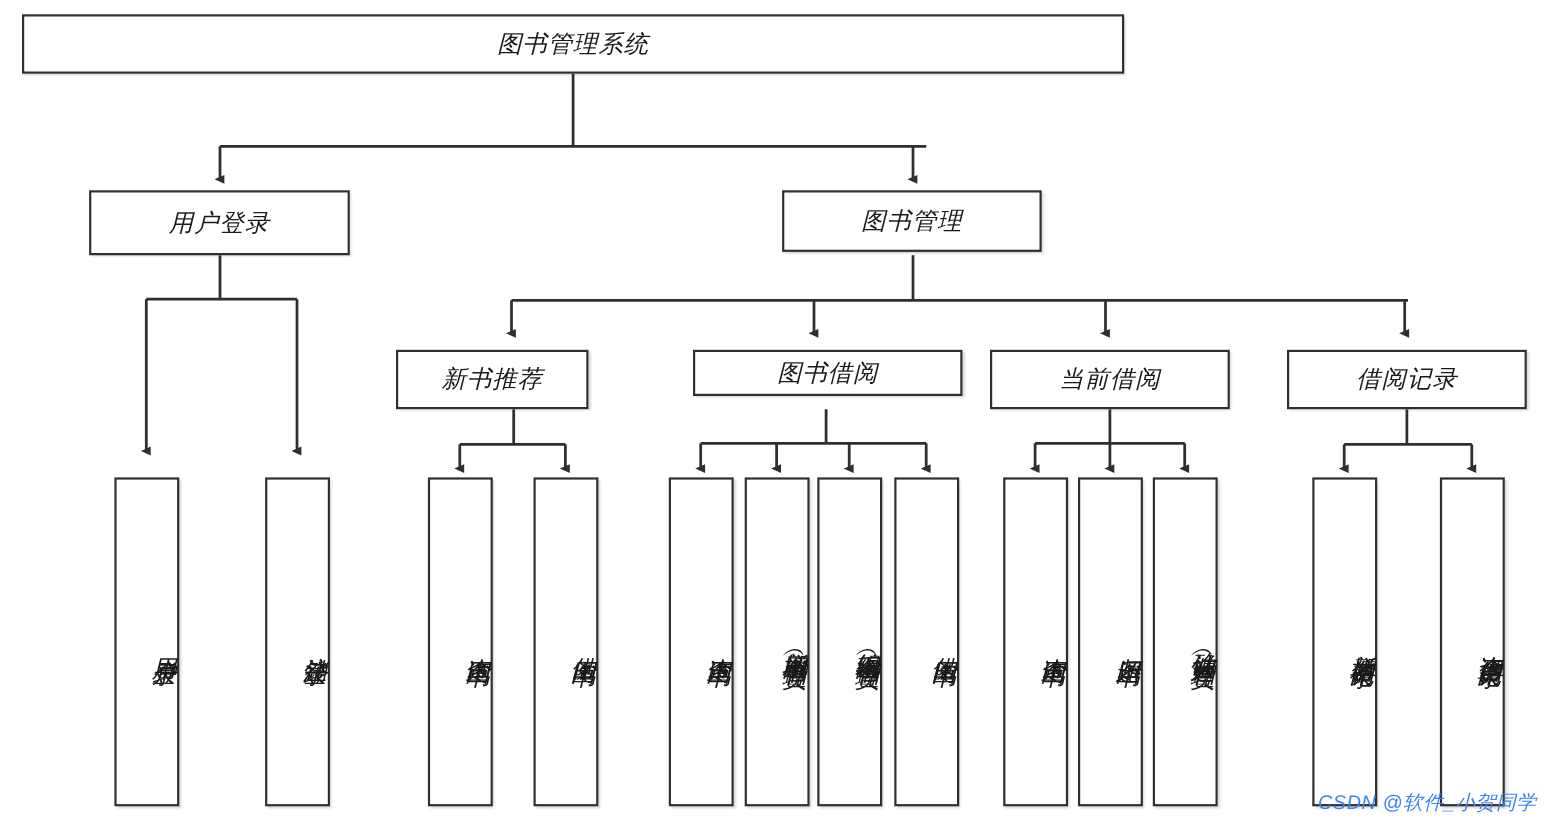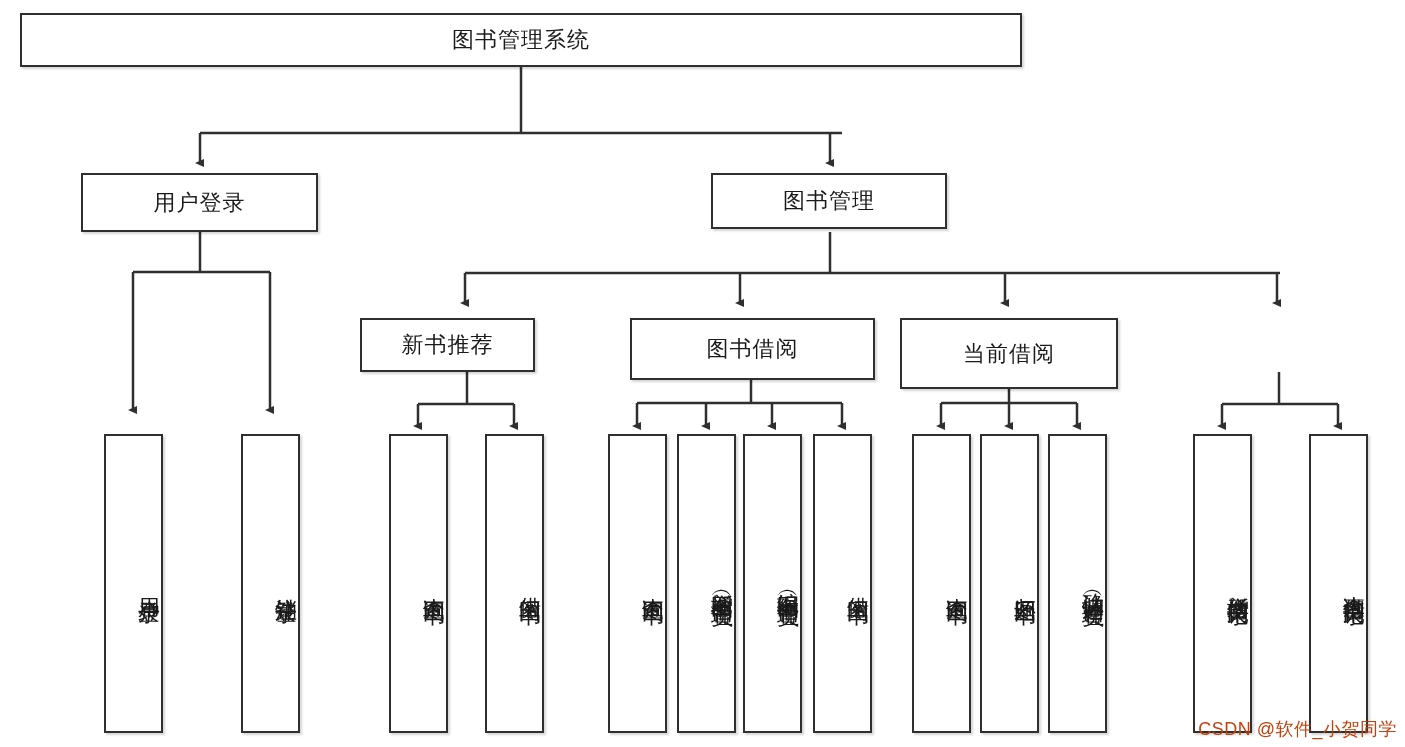--- a/index.html
+++ b/index.html
@@ -10,20 +10,21 @@
   }
   body {
     font-family: "Liberation Sans", "DejaVu Sans", sans-serif;
   }
   #diagram-root {
     position: relative;
     width: 1405px;
     height: 747px;
     background: #ffffff;
     overflow: hidden;
+    font-style: italic;
   }
   #edge-layer {
     position: absolute;
     left: 0;
     top: 0;
     width: 1405px;
     height: 747px;
     pointer-events: none;
   }
   .node {
@@ -56,21 +57,21 @@
   .node.vertical .label {
     writing-mode: vertical-rl;
     text-orientation: upright;
     display: block;
   }
   #watermark {
     position: absolute;
     right: 8px;
     bottom: 6px;
     font-size: 18px;
-    color: #c2410c;
+    color: #3b82f6;
     letter-spacing: 0.5px;
     white-space: nowrap;
     user-select: none;
   }
 </style>
 </head>
 <body>
 
 <div id="diagram-root">
 
@@ -131,25 +132,28 @@
   <div class="node horizontal" style="left:81px; top:173px; width:237px; height:59px;">
     <span class="label">用户登录</span>
   </div>
   <div class="node horizontal" style="left:711px; top:173px; width:236px; height:56px;">
     <span class="label">图书管理</span>
   </div>
 
   <div class="node horizontal" style="left:360px; top:318px; width:175px; height:54px;">
     <span class="label">新书推荐</span>
   </div>
-  <div class="node horizontal" style="left:630px; top:318px; width:245px; height:62px;">
+  <div class="node horizontal" style="left:630px; top:318px; width:245px; height:42px;">
     <span class="label">图书借阅</span>
   </div>
-  <div class="node horizontal" style="left:900px; top:318px; width:218px; height:71px;">
+  <div class="node horizontal" style="left:900px; top:318px; width:218px; height:54px;">
     <span class="label">当前借阅</span>
+  </div>
+  <div class="node horizontal" style="left:1170px; top:318px; width:218px; height:54px;">
+    <span class="label">借阅记录</span>
   </div>
 
   <div class="node vertical" style="left:104px; top:434px; width:59px; height:299px;">
     <span class="label">用户登录</span>
   </div>
   <div class="node vertical" style="left:241px; top:434px; width:59px; height:299px;">
     <span class="label">注销登录</span>
   </div>
 
   <div class="node vertical" style="left:389px; top:434px; width:59px; height:299px;">

